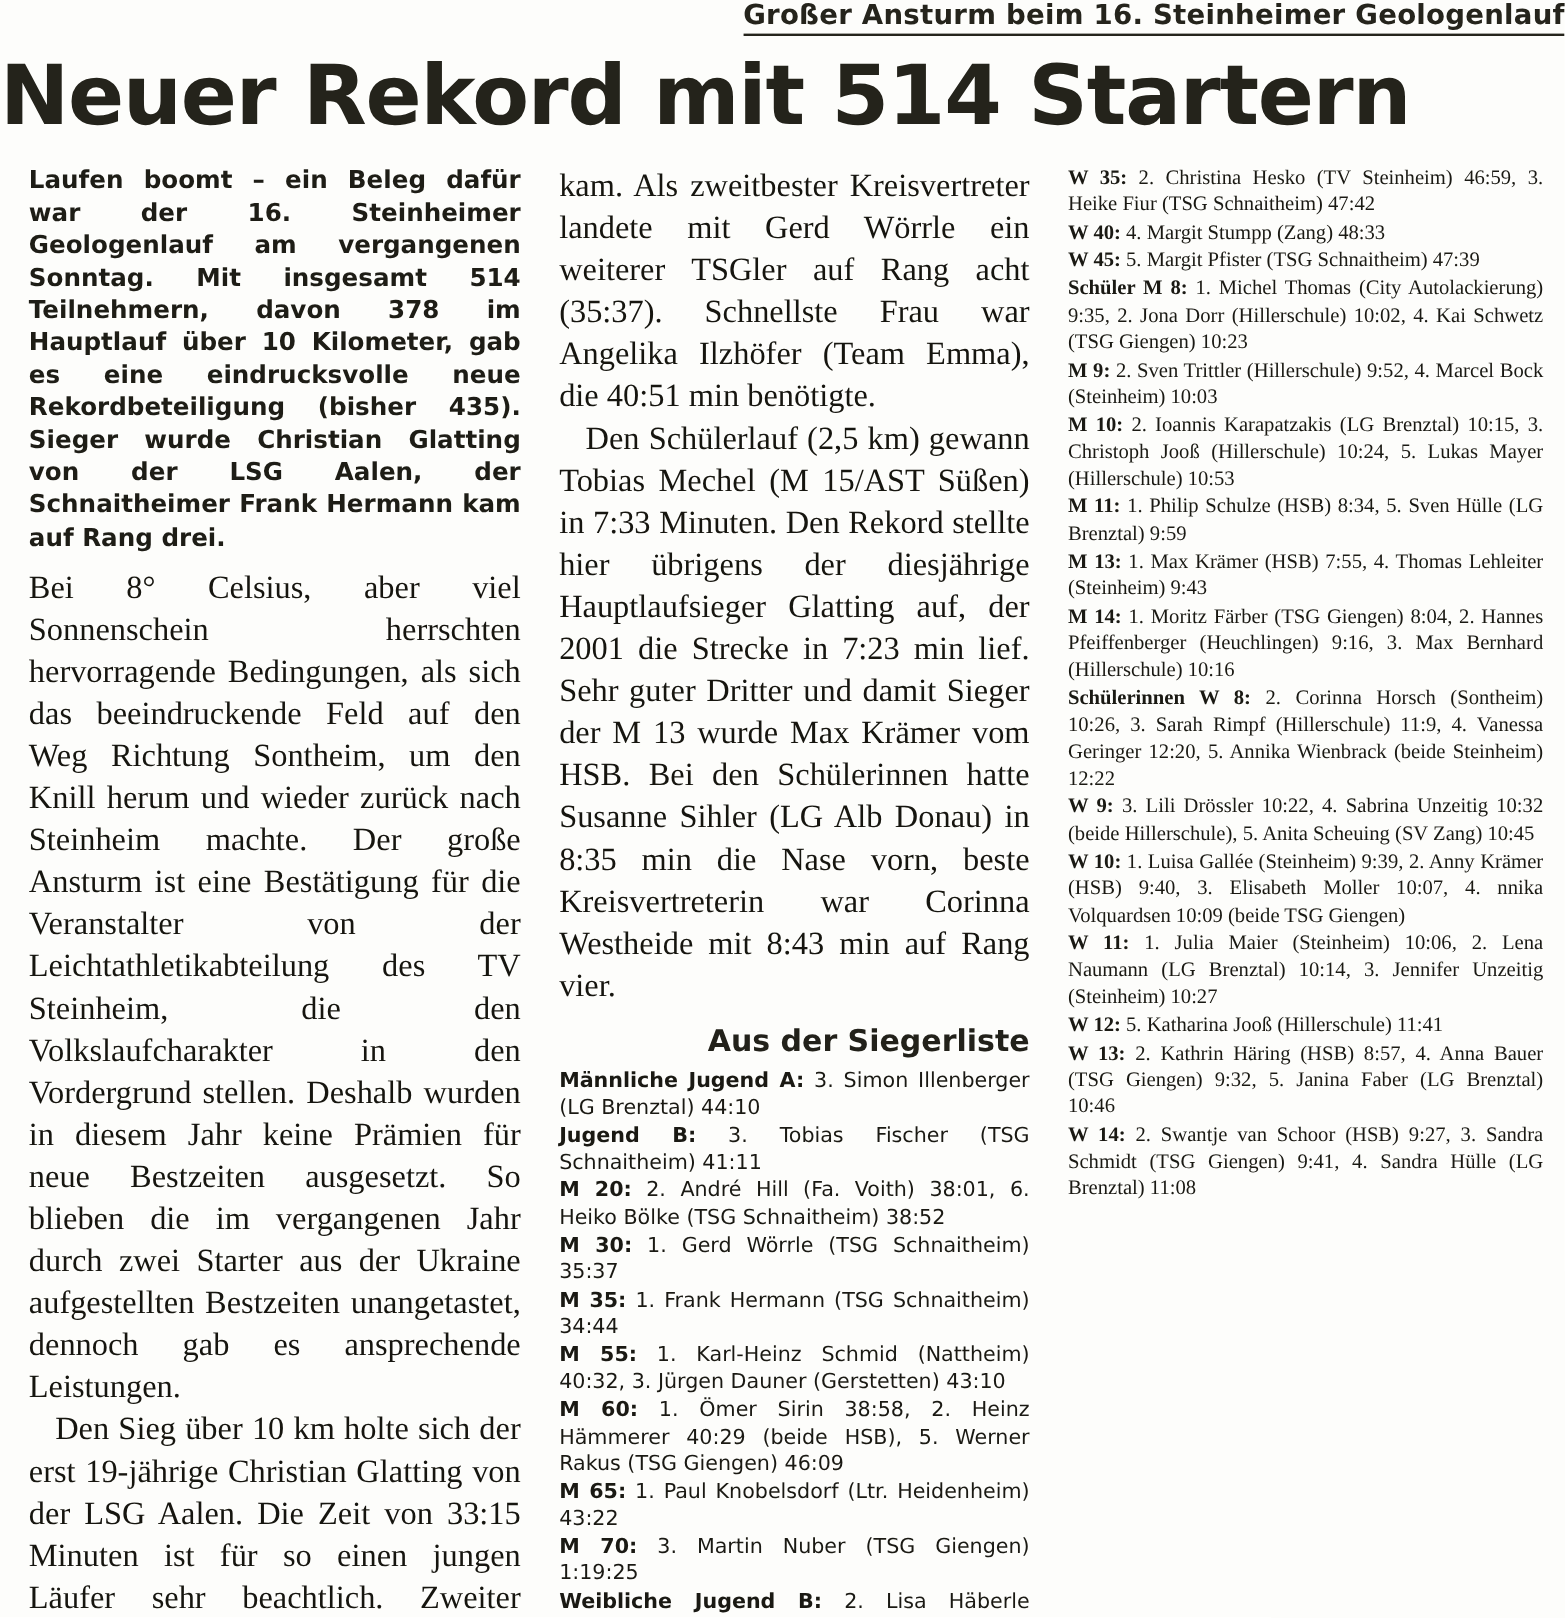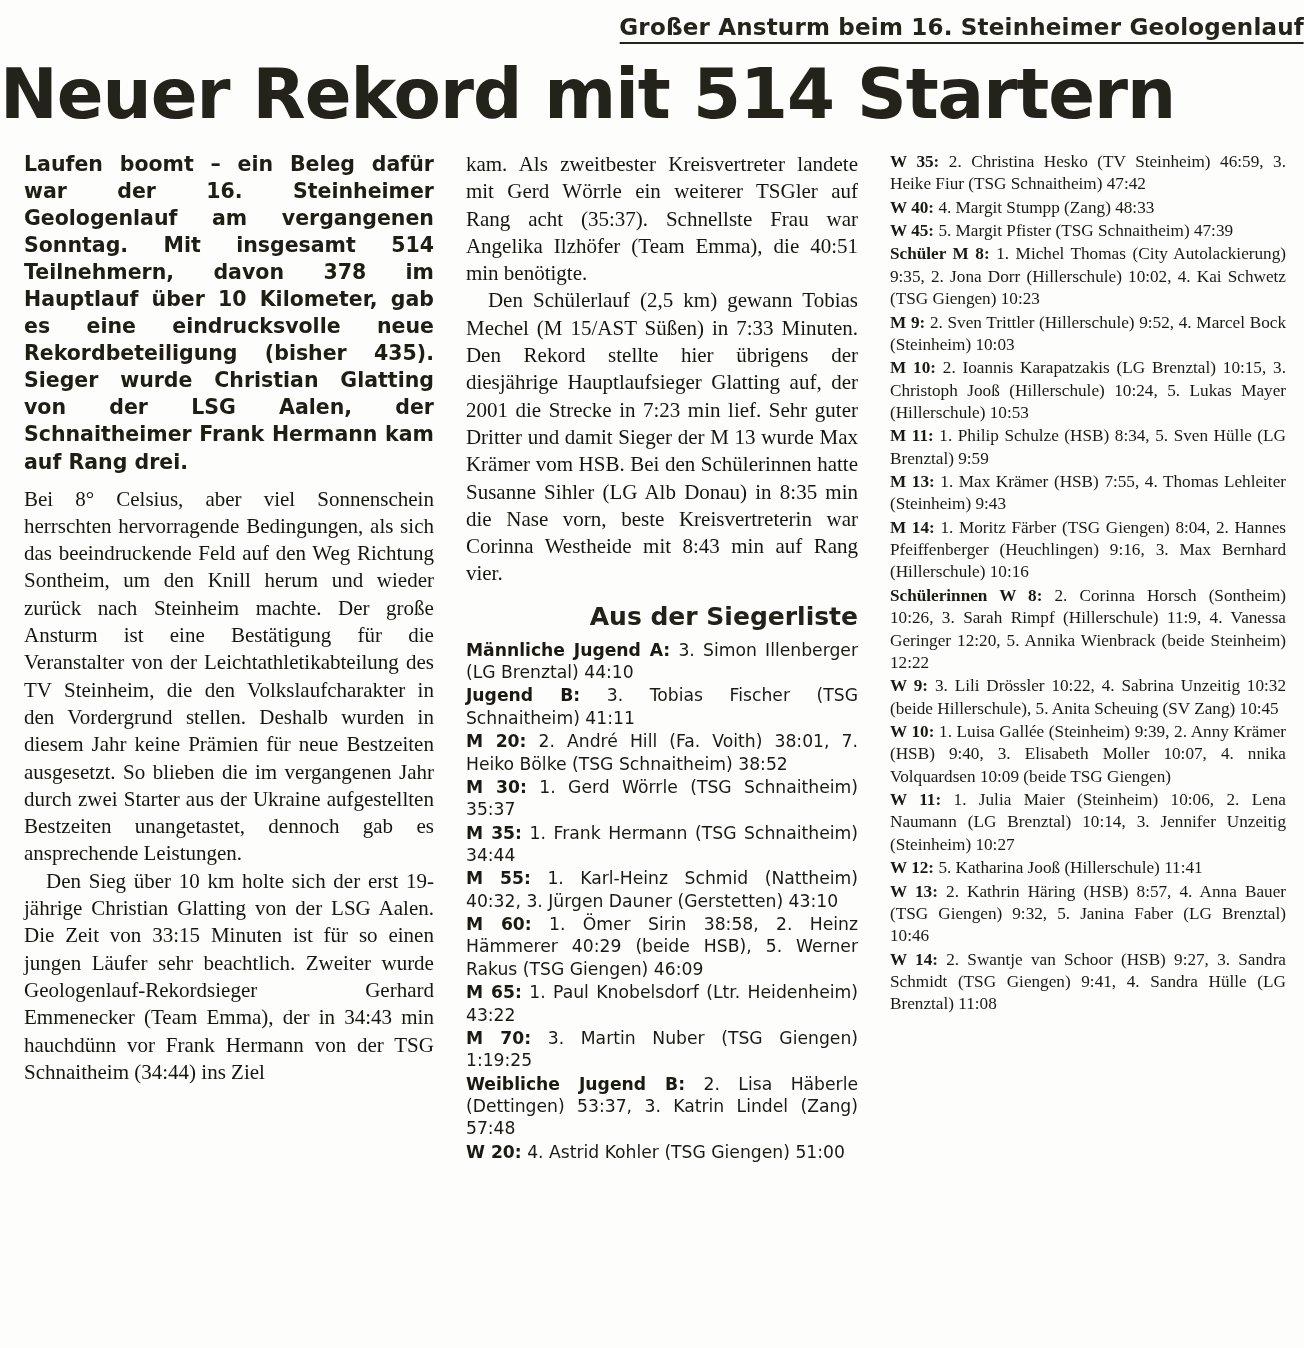--- a/index.html
+++ b/index.html
@@ -24,21 +24,20 @@
   }
 
   
   .kicker {
     text-align: left;
     font-family: "DejaVu Sans", sans-serif;
     font-weight: bold;
     font-size: 23px;
     letter-spacing: 0.2px;
     color: #25241c;
-    padding-top: 14px;
     border-bottom: 2.5px solid #25241c;
     display: inline-block;
     position: relative;
     left: 50%;
     transform: translateX(-50%);
     padding-bottom: 2px;
     white-space: nowrap;
   }
   .kicker-wrap {
     width: 100%;
@@ -80,21 +79,21 @@
     line-height: 1.32;
     text-align: justify;
     color: #1e1d16;
     margin: 0 0 10px 0;
     hyphens: auto;
   }
 
   
   .body-text {
     font-family: "Liberation Serif", serif;
-    font-size: 21px;
+    font-size: 27px;
     line-height: 1.30;
     text-align: justify;
     margin: 0;
     color: #16150f;
     hyphens: auto;
   }
   .body-text p {
     margin: 0;
     text-indent: 0;
   }
@@ -159,21 +158,21 @@
 
     <div class="col c2">
       <div class="body-text">
         <p>kam. Als zweitbester Kreisvertreter landete mit Gerd Wörrle ein weiterer TSGler auf Rang acht (35:37). Schnellste Frau war Angelika Ilzhöfer (Team Emma), die 40:51 min benötigte.</p>
         <p>Den Schülerlauf (2,5 km) gewann Tobias Mechel (M 15/AST Süßen) in 7:33 Minuten. Den Rekord stellte hier übrigens der diesjährige Hauptlaufsieger Glatting auf, der 2001 die Strecke in 7:23 min lief. Sehr guter Dritter und damit Sieger der M 13 wurde Max Krämer vom HSB. Bei den Schülerinnen hatte Susanne Sihler (LG Alb Donau) in 8:35 min die Nase vorn, beste Kreisvertreterin war Corinna Westheide mit 8:43 min auf Rang vier.</p>
       </div>
       <div class="section-head">Aus der Siegerliste</div>
       <div class="results">
         <div class="result-entry"><span class="cat">Männliche Jugend A:</span><span> 3. Simon Illenberger (LG Brenztal) 44:10</span></div>
         <div class="result-entry"><span class="cat">Jugend B:</span><span> 3. Tobias Fischer (TSG Schnaitheim) 41:11</span></div>
-        <div class="result-entry"><span class="cat">M 20:</span><span> 2. André Hill (Fa. Voith) 38:01, 7. Heiko Bölke (TSG Schnaitheim) 38:52</span></div>
+        <div class="result-entry"><span class="cat">M 20:</span><span> 2. André Hill (Fa. Voith) 38:01, 6. Heiko Bölke (TSG Schnaitheim) 38:52</span></div>
         <div class="result-entry"><span class="cat">M 30:</span><span> 1. Gerd Wörrle (TSG Schnaitheim) 35:37</span></div>
         <div class="result-entry"><span class="cat">M 35:</span><span> 1. Frank Hermann (TSG Schnaitheim) 34:44</span></div>
         <div class="result-entry"><span class="cat">M 55:</span><span> 1. Karl-Heinz Schmid (Nattheim) 40:32, 3. Jürgen Dauner (Gerstetten) 43:10</span></div>
         <div class="result-entry"><span class="cat">M 60:</span><span> 1. Ömer Sirin 38:58, 2. Heinz Hämmerer 40:29 (beide HSB), 5. Werner Rakus (TSG Giengen) 46:09</span></div>
         <div class="result-entry"><span class="cat">M 65:</span><span> 1. Paul Knobelsdorf (Ltr. Heidenheim) 43:22</span></div>
         <div class="result-entry"><span class="cat">M 70:</span><span> 3. Martin Nuber (TSG Giengen) 1:19:25</span></div>
         <div class="result-entry"><span class="cat">Weibliche Jugend B:</span><span> 2. Lisa Häberle (Dettingen) 53:37, 3. Katrin Lindel (Zang) 57:48</span></div>
         <div class="result-entry"><span class="cat">W 20:</span><span> 4. Astrid Kohler (TSG Giengen) 51:00</span></div>
       </div>
     </div>

